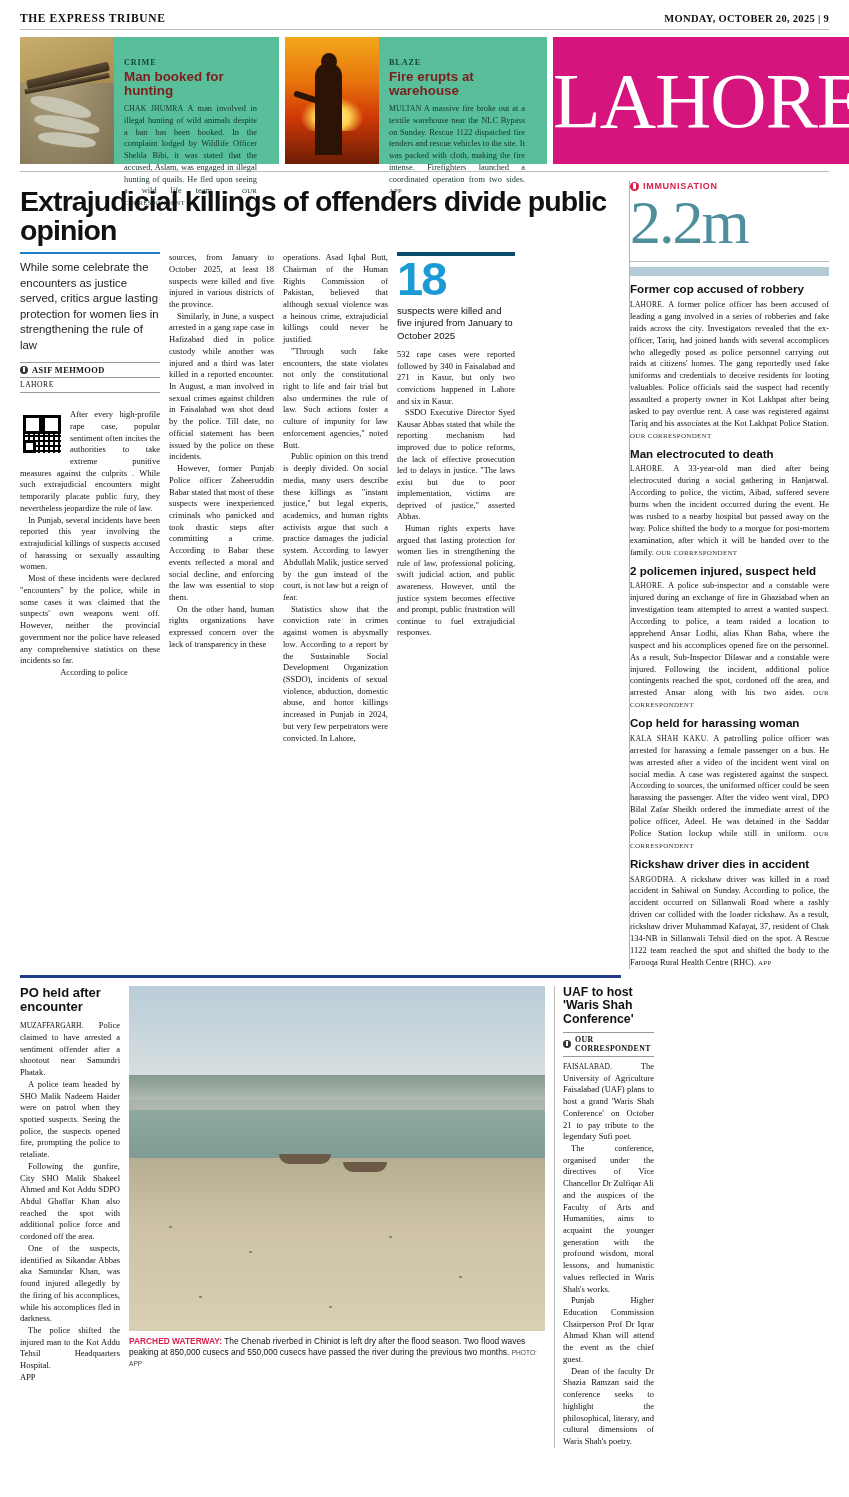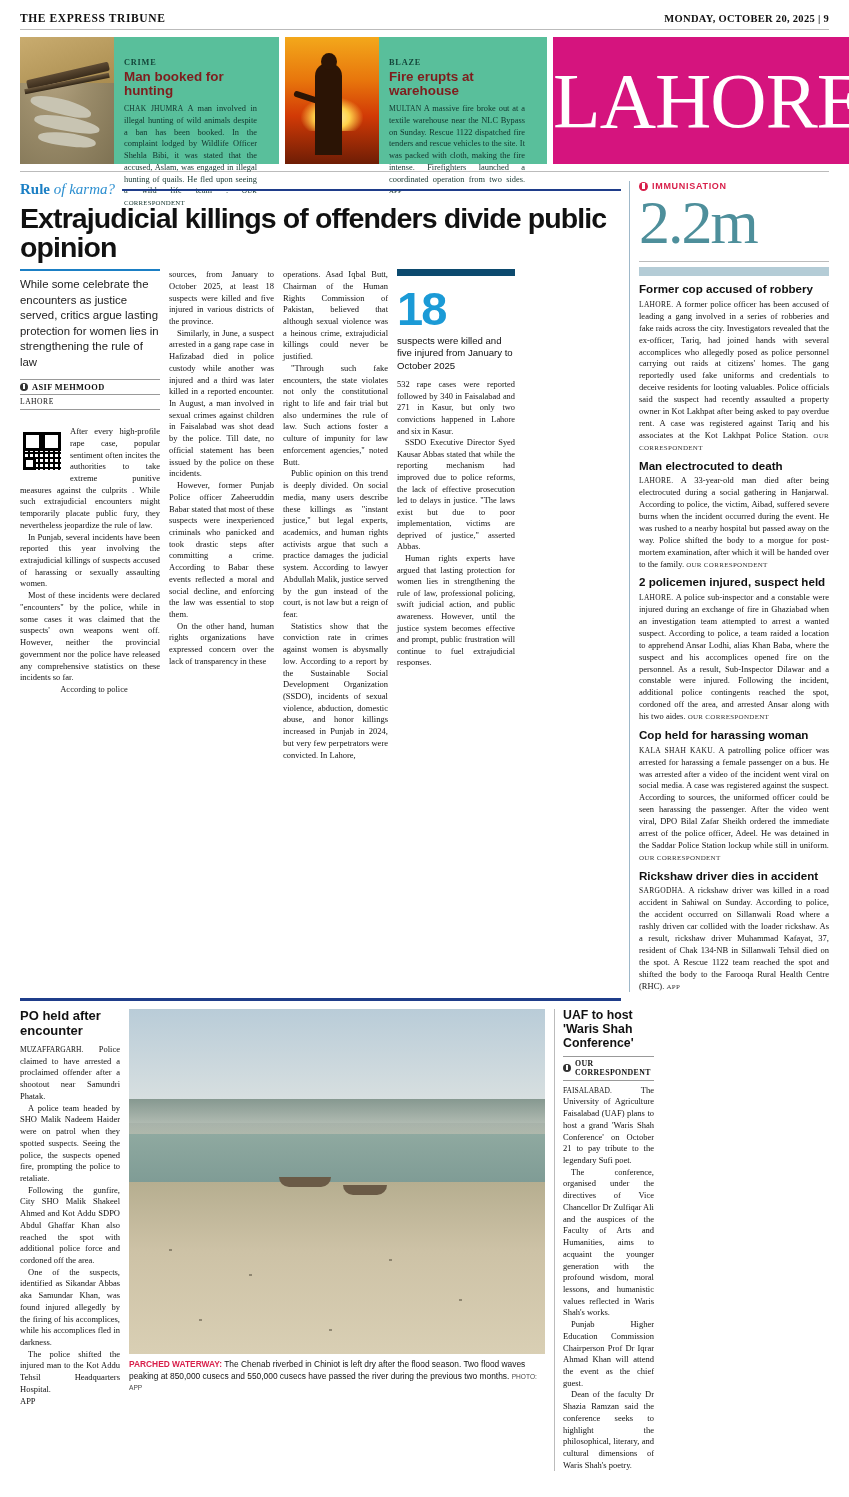--- a/index.html
+++ b/index.html
@@ -73,21 +73,21 @@
     font-size:78px; line-height:.82; letter-spacing:-1px; font-weight:400;
     font-variant: small-caps; }
 
   
   .rule-thin { height:1px; background:#bbb; }
   .rule-blue { height:3px; background:#1f3d8a; }
 
   
   .main-area { display:flex; gap:8px; margin-top:9px; }
   .left-zone { width: 601px; flex: 0 0 601px; }
-  .right-zone { width: 211px; flex: 1 1 auto; border-left:1px solid #9fb8c9; padding-left:9px; }
+  .right-zone { width: 211px; flex: 1 1 auto; border-left:1px solid #9fb8c9; }
 
   
   .kicker-line { display:flex; align-items:center; gap:7px; }
   .kicker-text { font-family:"Liberation Serif", serif; font-size:15px; color:#1b7fc4; }
   .kicker-text b { font-weight:bold; }
   .kicker-text i { font-style:italic; color:#2c8fd0; }
   .kicker-rule { flex:1 1 auto; height:2px; background:#1f3d8a; }
   .lead-head { font-family:"Liberation Sans", sans-serif; font-weight:bold;
     font-size:28.5px; line-height:1.02; letter-spacing:-.9px; margin:6px 0 7px 0; }
 
@@ -113,21 +113,21 @@
   .qr::before, .qr::after { content:""; position:absolute; width:13px; height:13px;
     border:3px solid #000; background:#fff; }
   .qr::before { left:0; top:0; }
   .qr::after { right:0; top:0; }
   .qr-b { position:absolute; left:0; bottom:0; width:13px; height:13px;
     border:3px solid #000; background:#fff; }
   .body-col { width:96px; flex:0 0 96px; }
   .body-col.w2 { width:105px; flex:0 0 105px; }
 
   
-  .callout { width:118px; flex:0 0 118px; border-top:7px solid #0c4a6e; padding-top:11px; }
+  .callout { width:118px; flex:0 0 118px; border-top:4px solid #0c4a6e; padding-top:1px; }
   .callout-num { font-family:"Liberation Sans", sans-serif; font-weight:bold;
     font-size:47px; line-height:.95; color:#1b9ad6; letter-spacing:-2px; }
   .callout-sub { font-family:"Liberation Sans", sans-serif; font-size:9.6px;
     line-height:1.3; margin-top:3px; color:#111; }
   .callout-tail { margin-top:7px; font-size:8.4px; line-height:1.38; text-align:justify; }
 
   
   .imm-tag { display:flex; align-items:center; gap:4px; font-family:"Liberation Sans",sans-serif;
     font-weight:bold; font-size:9px; color:#d81f4a; letter-spacing:.7px; }
   .tag-dot { width:9px; height:9px; border-radius:50%; background:#d81f4a;
@@ -232,24 +232,20 @@
       <div class="lahore-word">LAHORE</div>
     </div>
   </div>
 
   <div class="rule-thin" style="margin-top:7px"></div>
 
   <div class="main-area">
 
     <div class="left-zone">
 
-      <div class="kicker-line">
-        <div class="kicker-text"><b>Rule</b> <i>of karma?</i></div>
-        <div class="kicker-rule"></div>
-      </div>
 
       <div class="lead-head">Extrajudicial killings of offenders divide public opinion</div>
 
       <div class="lead-cols">
 
         <div class="standfirst-col">
           <div class="standfirst">While some celebrate the encounters as justice served, critics argue lasting protection for women lies in strengthening the rule of law</div>
           <div class="byline">
             <span class="pin"></span>
             <span>ASIF MEHMOOD</span>
@@ -328,21 +324,21 @@
       </div>
     </div>
   </div>
 
   <div class="rule-blue" style="width:601px; margin-top:6px"></div>
   <div class="band2">
 
     <div class="po-col">
       <div class="po-head">PO held after encounter</div>
       <div class="col">
-        <p class="first"><span class="dateline" style="font-variant:small-caps;font-size:7.5px">MUZAFFARGARH.</span> <span>Police claimed to have arrested a proclaimed offender after a shootout near Samundri Phatak.</span></p>
+        <p class="first"><span class="dateline" style="font-variant:small-caps;font-size:7.5px">MUZAFFARGARH.</span> <span>Police claimed to have arrested a sentiment offender after a shootout near Samundri Phatak.</span></p>
         <p>A police team headed by SHO Malik Nadeem Haider were on patrol when they spotted suspects. Seeing the police, the suspects opened fire, prompting the police to retaliate.</p>
         <p>Following the gunfire, City SHO Malik Shakeel Ahmed and Kot Addu SDPO Abdul Ghaffar Khan also reached the spot with additional police force and cordoned off the area.</p>
         <p>One of the suspects, identified as Sikandar Abbas aka Samundar Khan, was found injured allegedly by the firing of his accomplices, while his accomplices fled in darkness.</p>
         <p>The police shifted the injured man to the Kot Addu Tehsil Headquarters Hospital.</p>
         <p style="text-indent:0">APP</p>
       </div>
     </div>
 
     <div class="photo-col">
       <div class="river-photo">

